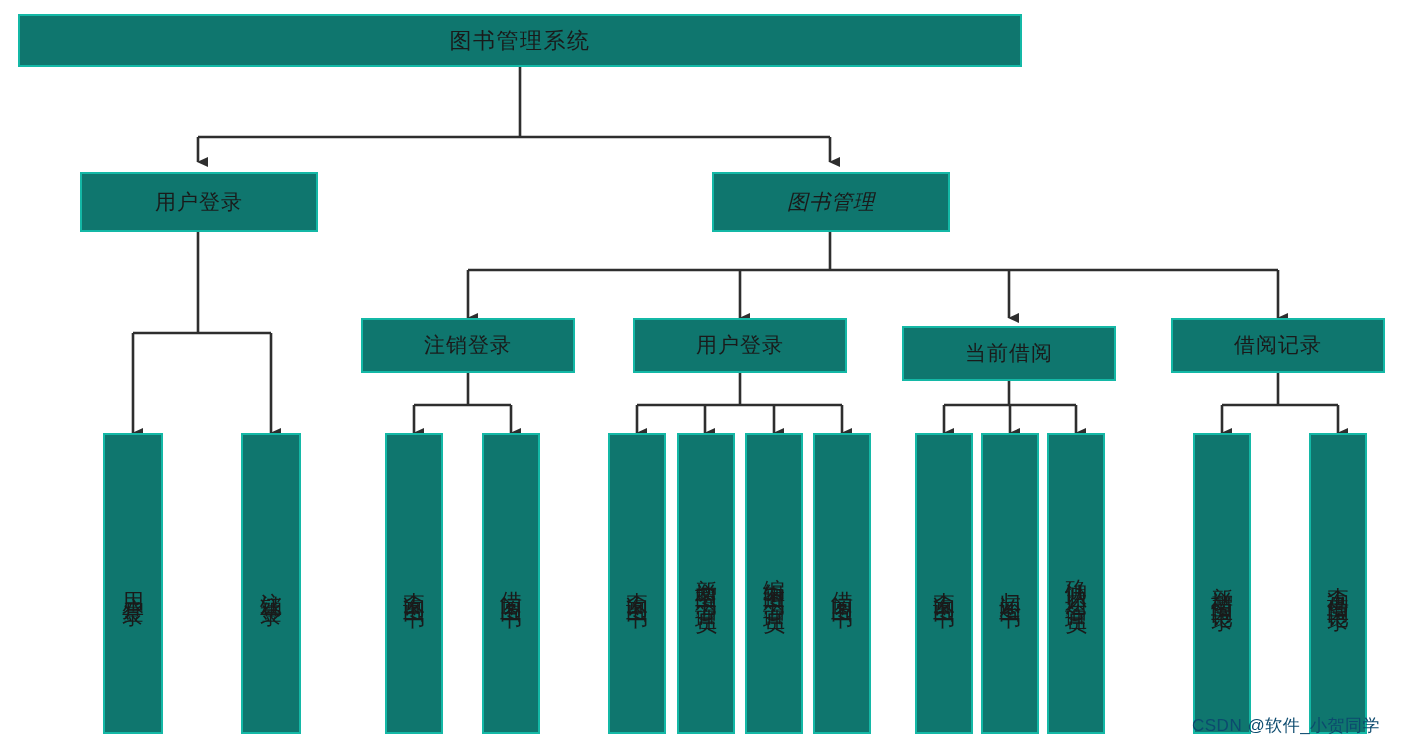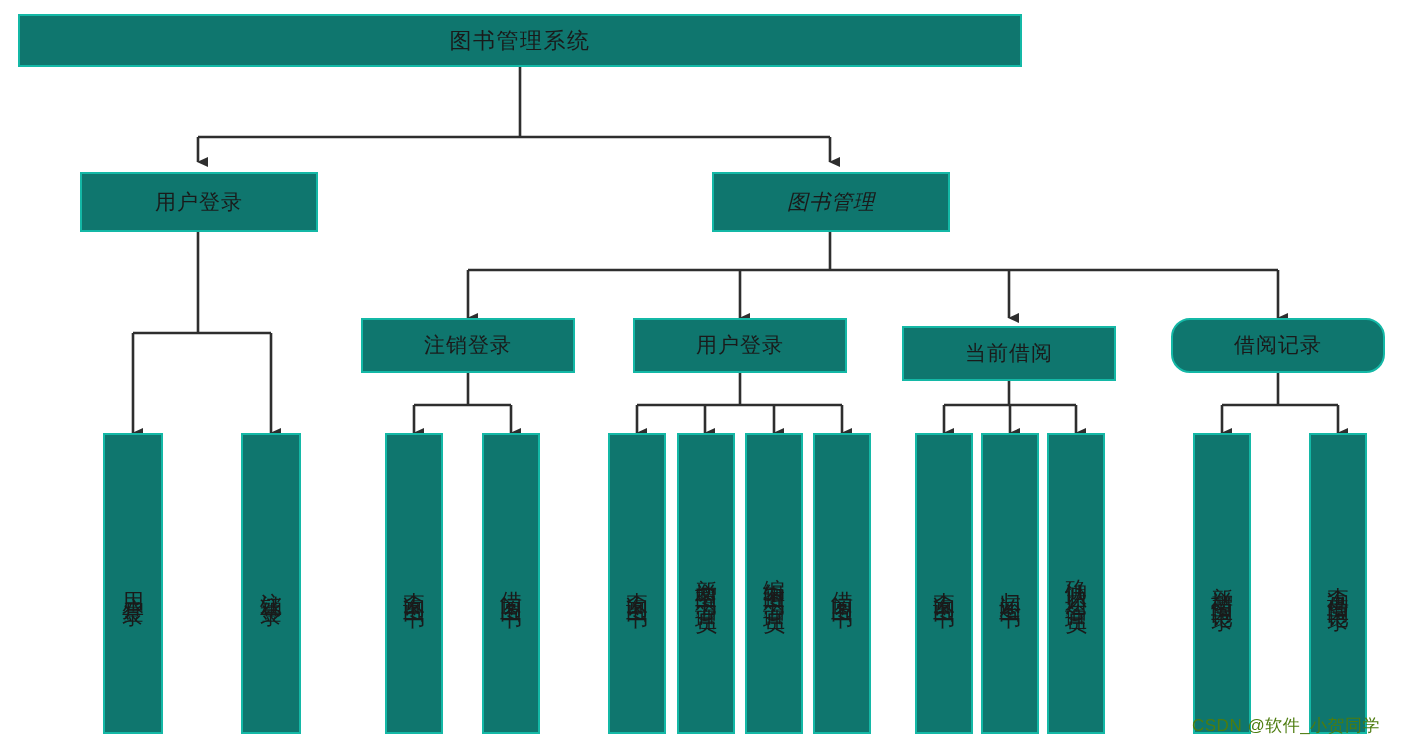--- a/index.html
+++ b/index.html
@@ -55,21 +55,21 @@
     writing-mode: vertical-rl;
     text-orientation: upright;
     font-size: 22px;
     letter-spacing: 5px;
     line-height: 1;
     white-space: nowrap;
   }
   .watermark {
     position: absolute;
     font-size: 17px;
-    color: #4d7c0f;
+    color: #0c4a6e;
     white-space: nowrap;
     letter-spacing: 0.5px;
     user-select: none;
   }
 </style>
 </head>
 <body>
 
 <div id="canvas">
 
@@ -136,21 +136,21 @@
 
   <div class="node horiz" style="left:361px; top:318px; width:214px; height:55px;">
     <span class="label">注销登录</span>
   </div>
   <div class="node horiz" style="left:633px; top:318px; width:214px; height:55px;">
     <span class="label">用户登录</span>
   </div>
   <div class="node horiz" style="left:902px; top:318px; width:214px; height:55px;margin-top:8px;">
     <span class="label">当前借阅</span>
   </div>
-  <div class="node horiz" style="left:1171px; top:318px; width:214px; height:55px;border-radius:19px;">
+  <div class="node horiz" style="left:1171px; top:318px; width:214px; height:55px;">
     <span class="label">借阅记录</span>
   </div>
 
   <div class="node vert" style="left:103px; top:433px; width:60px; height:301px;">
     <span class="label">用户登录</span>
   </div>
   <div class="node vert" style="left:241px; top:433px; width:60px; height:301px;">
     <span class="label">注销登录</span>
   </div>
 

